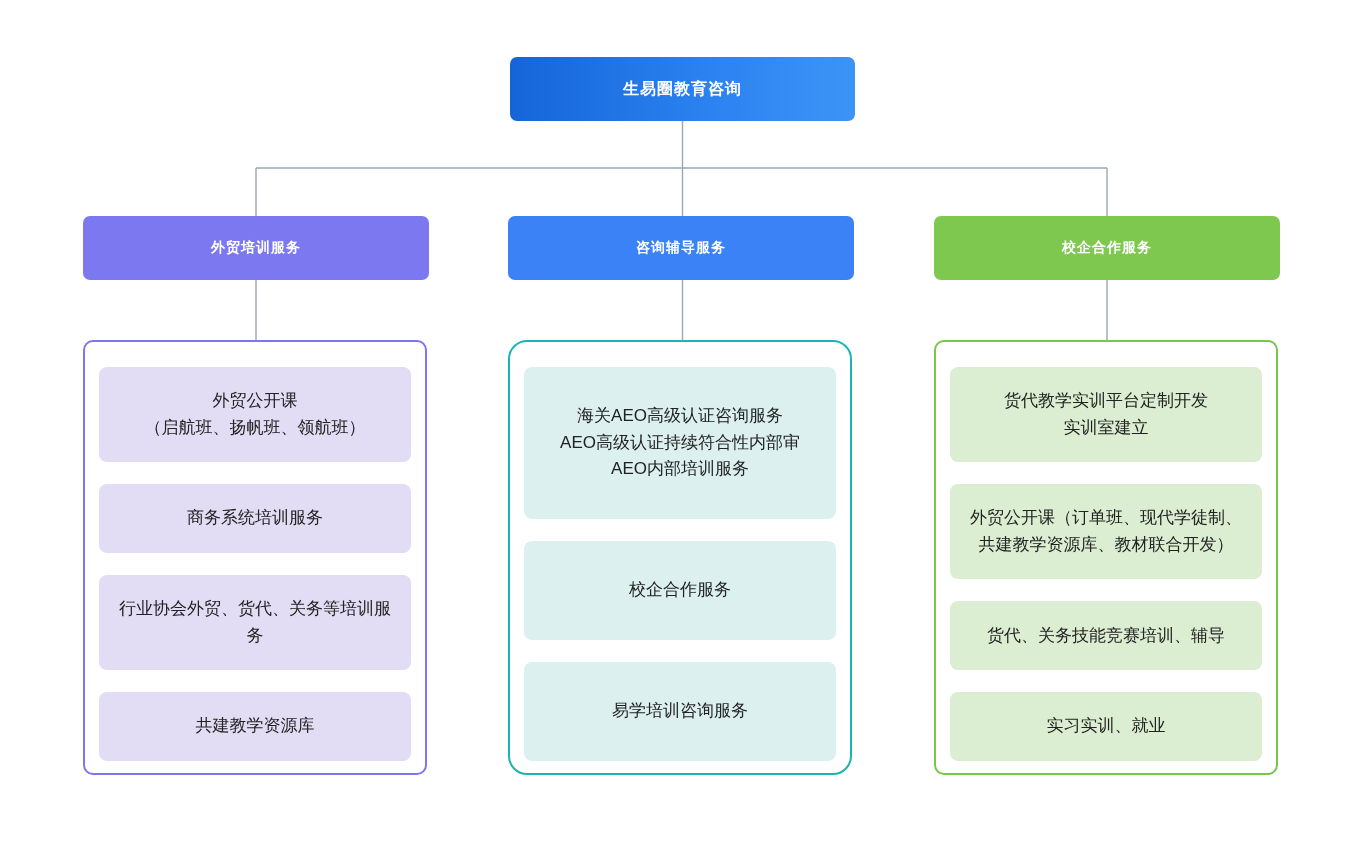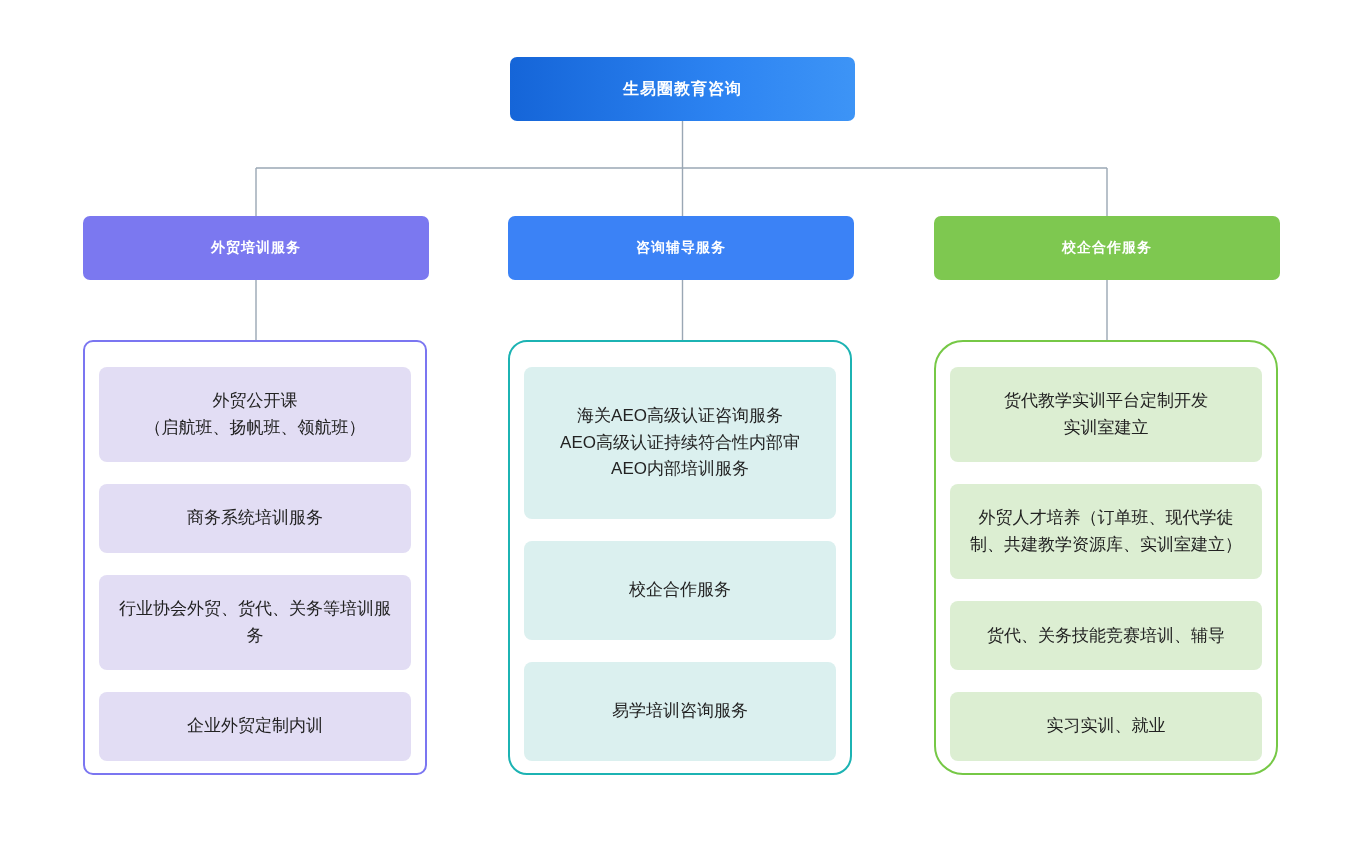--- a/index.html
+++ b/index.html
@@ -87,21 +87,21 @@
     border-radius: 10px;
     border: 2px solid #cccccc;
     background: #ffffff;
     padding: 12px 14px;
     display: flex;
     flex-direction: column;
     justify-content: space-between;
   }
   .card-container.col-0 { left: 83px; }
   .card-container.col-1 { left: 508px; }
-  .card-container.col-2 { left: 934px; border-radius: 29px; }
+  .card-container.col-2 { left: 934px; }
 
   .card {
     border-radius: 8px;
     display: flex;
     align-items: center;
     justify-content: center;
     text-align: center;
     font-size: 17px;
     line-height: 1.55;
     color: #222222;
@@ -172,21 +172,21 @@
       <span class="card-text">外贸公开课
 （启航班、扬帆班、领航班）</span>
     </div>
     <div class="card">
       <span class="card-text">商务系统培训服务</span>
     </div>
     <div class="card">
       <span class="card-text">行业协会外贸、货代、关务等培训服务</span>
     </div>
     <div class="card">
-      <span class="card-text">企业外贸定制内训</span>
+      <span class="card-text">共建教学资源库</span>
     </div>
   </div>
 
   <div class="card-container col-1 theme-teal">
     <div class="card">
       <span class="card-text">海关AEO高级认证咨询服务
 AEO高级认证持续符合性内部审
 AEO内部培训服务</span>
     </div>
     <div class="card">
@@ -196,21 +196,21 @@
       <span class="card-text">易学培训咨询服务</span>
     </div>
   </div>
 
   <div class="card-container col-2 theme-green">
     <div class="card">
       <span class="card-text">货代教学实训平台定制开发
 实训室建立</span>
     </div>
     <div class="card">
-      <span class="card-text">外贸人才培养（订单班、现代学徒制、共建教学资源库、实训室建立）</span>
+      <span class="card-text">外贸公开课（订单班、现代学徒制、共建教学资源库、教材联合开发）</span>
     </div>
     <div class="card">
       <span class="card-text">货代、关务技能竞赛培训、辅导</span>
     </div>
     <div class="card">
       <span class="card-text">实习实训、就业</span>
     </div>
   </div>
 
 </div>

